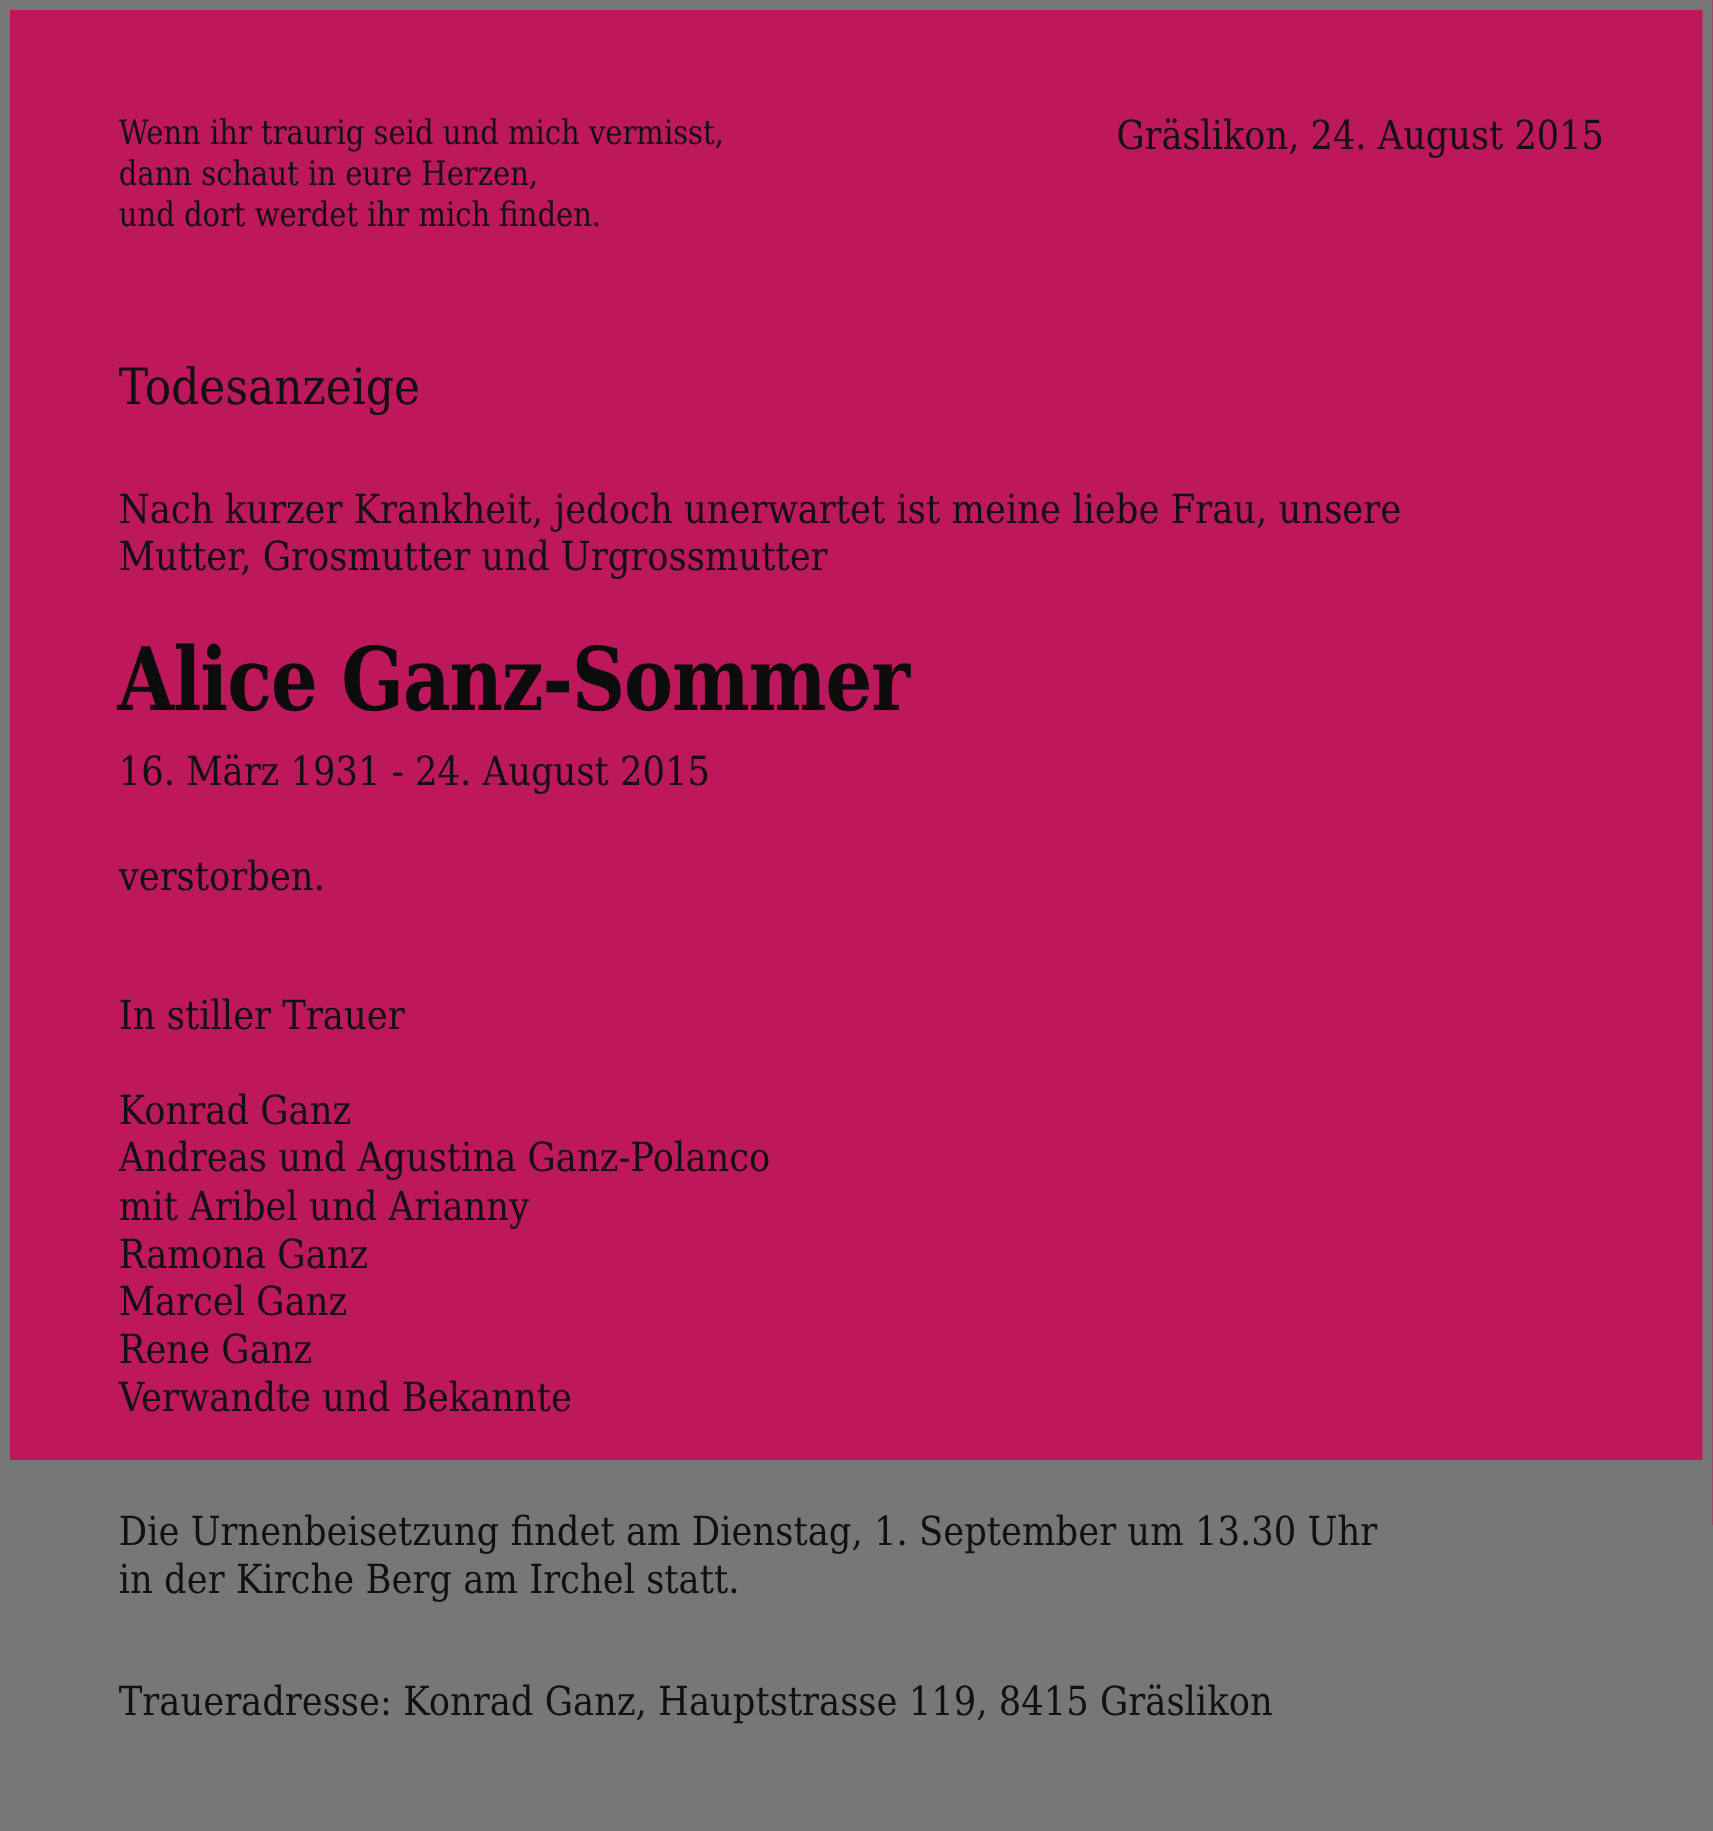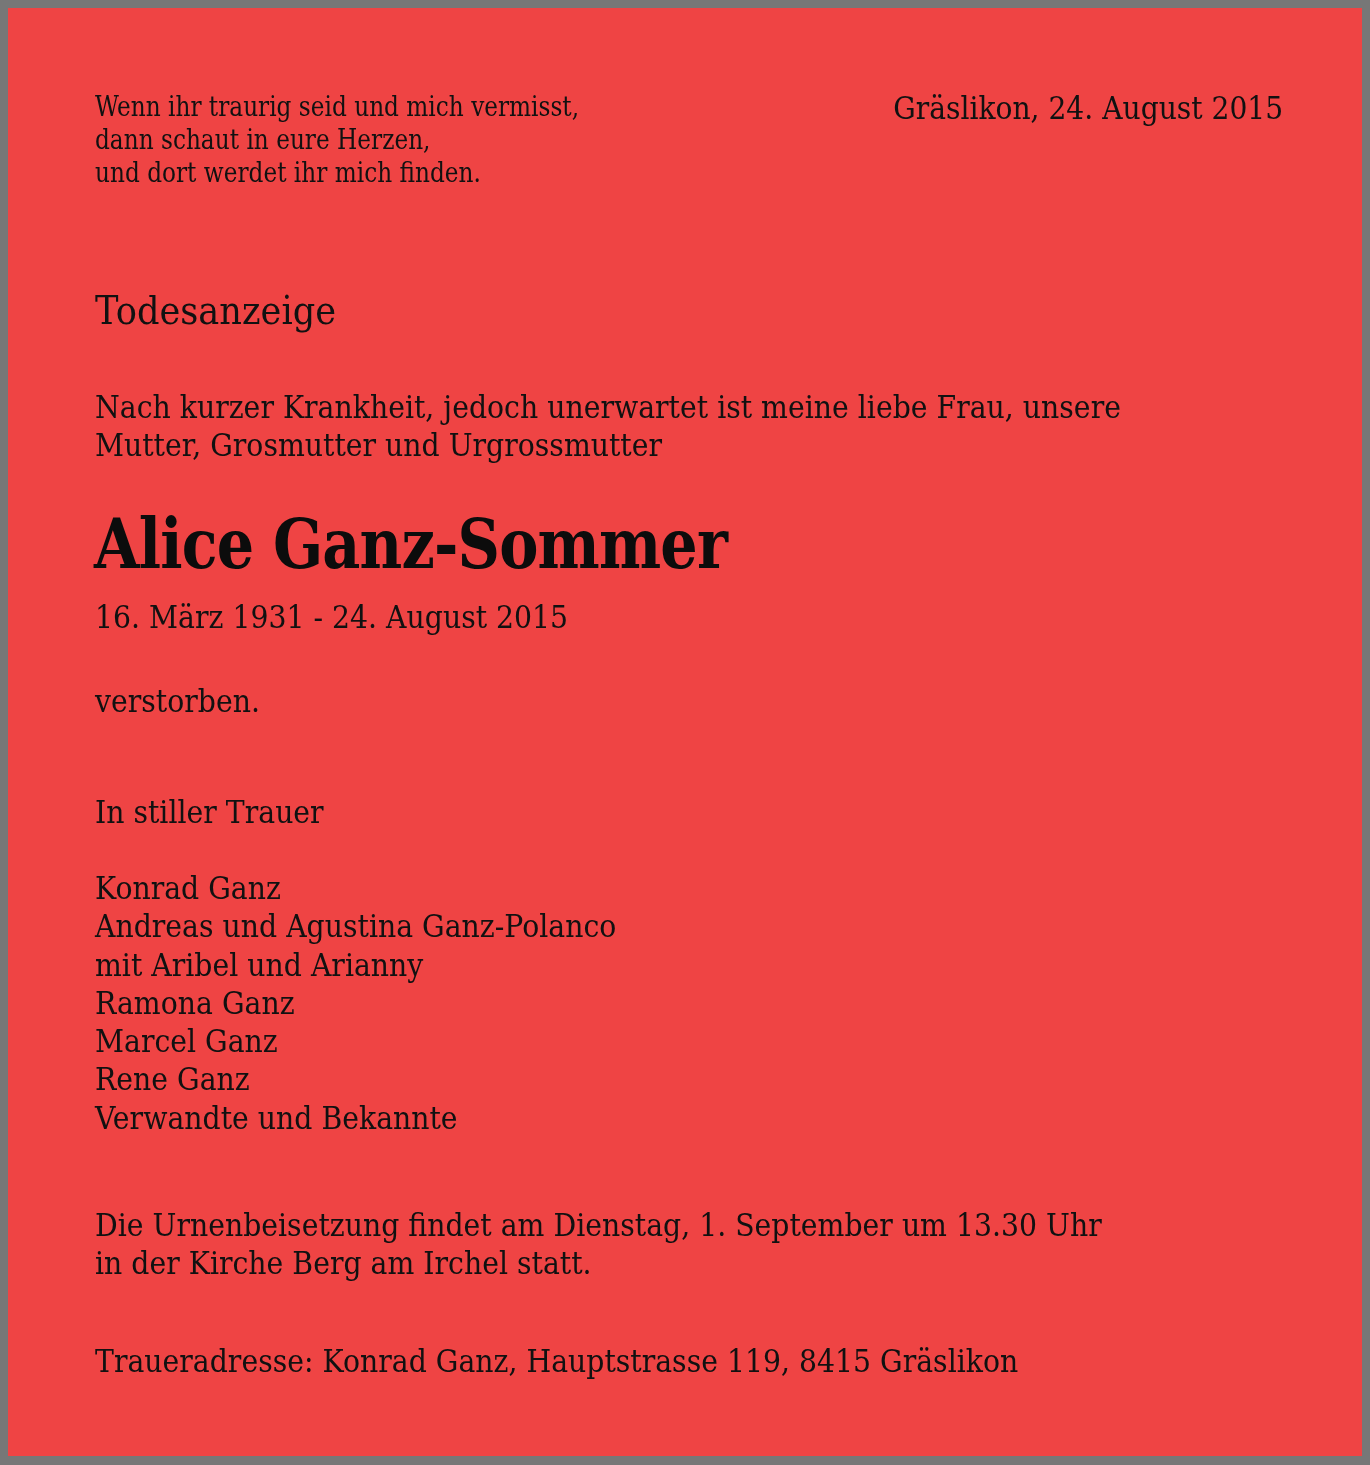--- a/index.html
+++ b/index.html
@@ -13,22 +13,22 @@
       position: relative;
       overflow: hidden;
       font-family: "DejaVu Serif", serif;
       color: #111111;
     }
     .page {
       position: absolute;
       left: 8px;
       top: 8px;
       width: 1354px;
-      height: 1448px;
-      background: #ef4444;
+      height: 1160px;
+      background: #be185d;
     }
     .txt {
       position: absolute;
       white-space: nowrap;
       transform-origin: left top;
     }
     .motto {
       left: 87px;
       top: 82px;
       font-size: 27px;

